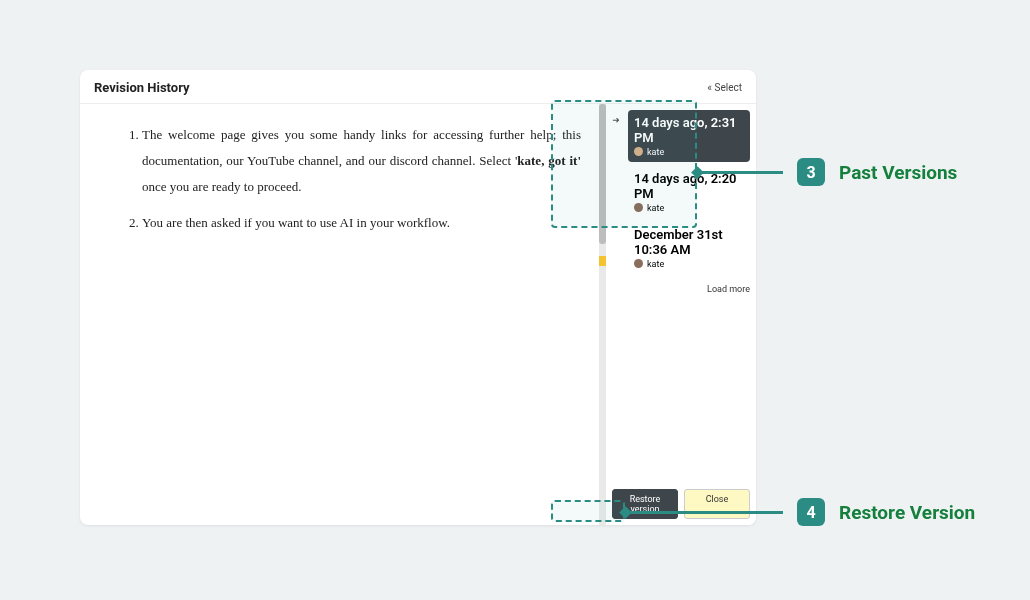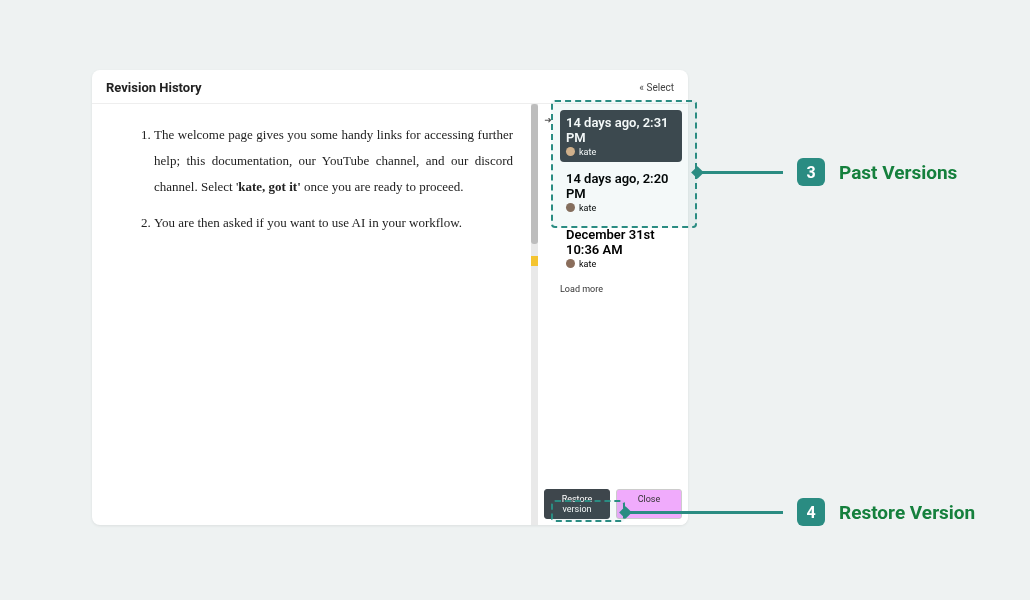--- a/index.html
+++ b/index.html
@@ -6,23 +6,23 @@
   body {
     width: 1030px;
     height: 600px;
     background: #eef2f2;
     font-family: -apple-system, BlinkMacSystemFont, "Segoe UI", Roboto, sans-serif;
     position: relative;
     overflow: hidden;
   }
   .app-window {
     position: absolute;
-    left: 92px;
+    left: 80px;
     top: 70px;
-    width: 596px;
+    width: 676px;
     height: 455px;
     background: #fff;
     border-radius: 8px;
     box-shadow: 0 1px 3px rgba(0,0,0,0.08);
     display: flex;
     flex-direction: column;
     overflow: hidden;
   }
   .header {
     padding: 10px 14px 8px 14px;
@@ -155,37 +155,37 @@
   .avatar {
     width: 9px;
     height: 9px;
     border-radius: 50%;
     background: #8a6d5b;
     display: inline-block;
   }
   .version-item.selected .avatar { background: #d9b38c; }
   .load-more {
     font-size: 9px;
-    text-align: left;
+    text-align: right;
     color: #333;
     padding: 6px 0;
     cursor: pointer;
   }
   .side-footer {
     margin-top: auto;
     display: flex;
     gap: 6px;
     padding: 4px 2px 2px 2px;
   }
   .btn {
     font-size: 9px;
     padding: 4px 6px;
     border-radius: 3px;
     border: 1px solid #ccc;
-    background: #f0abfc;
+    background: #fef9c3;
     color: #333;
     cursor: pointer;
     flex: 1;
     text-align: center;
   }
   .btn.primary {
     background: #3e464c;
     border-color: #3e464c;
     color: #fff;
   }

